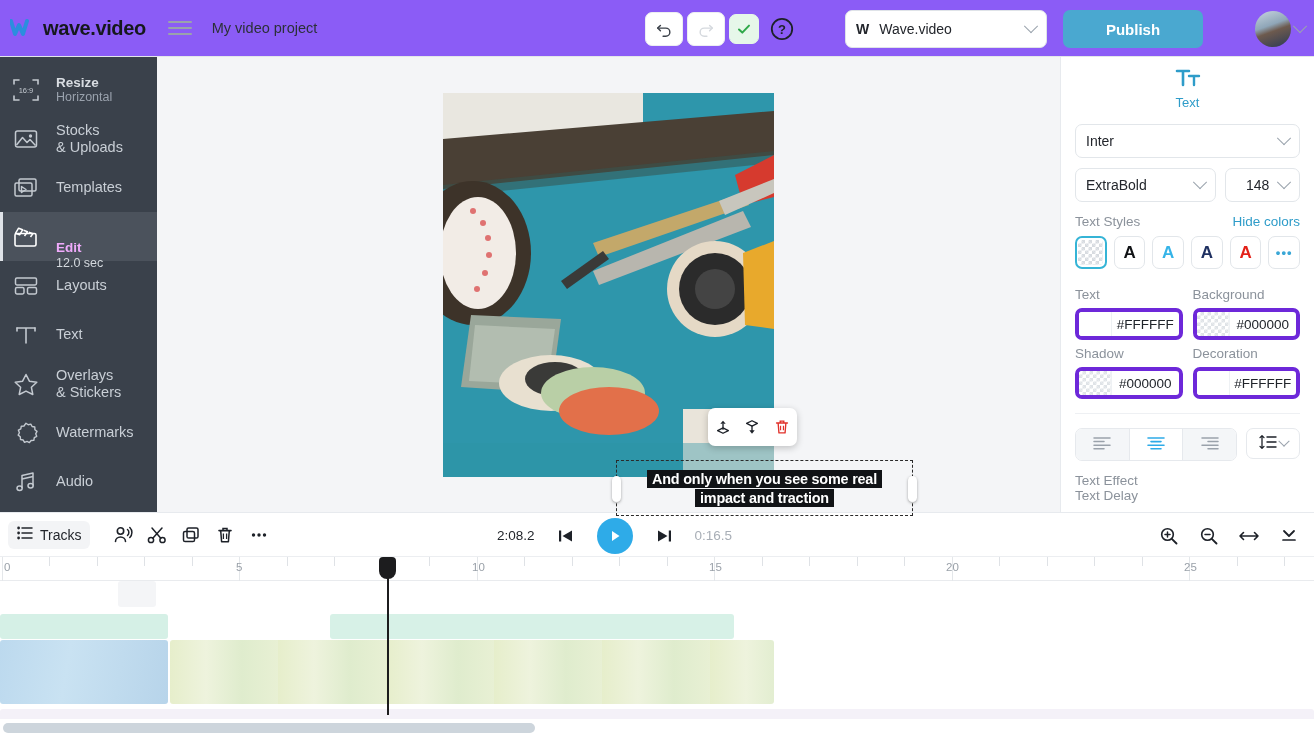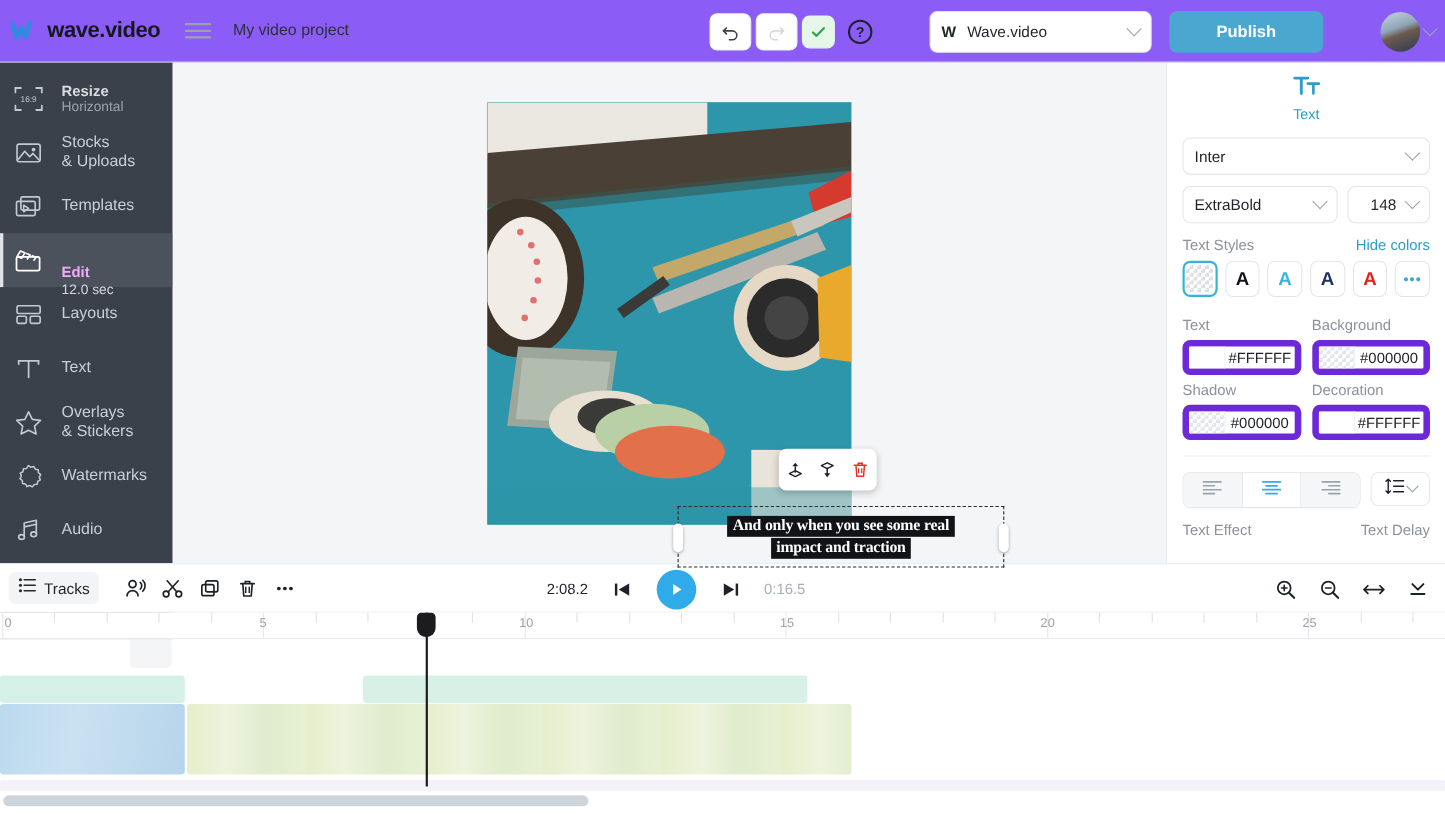--- a/index.html
+++ b/index.html
@@ -82,21 +82,21 @@
 
   .float-toolbar {
     position:absolute; left: 551px; top: 351px; width: 89px; height: 38px;
     background:#fff; border-radius: 7px; box-shadow: 0 2px 7px rgba(0,0,0,.22);
     display:flex; align-items:center; justify-content: space-around; z-index: 5;
   }
   .ftb-btn { width: 24px; height:24px; display:flex; align-items:center; justify-content:center; cursor:pointer;}
 
   .text-box {
     position:absolute; left: 459px; top: 403px; width: 297px; height: 56px;
-    border: 1.5px dashed #2a2a2a; z-index: 4; font-family: Liberation Serif, serif;
+    border: 1.5px dashed #2a2a2a; z-index: 4;
   }
   .text-inner {
     position:absolute; inset: 2px; display:flex; flex-direction:column;
     align-items:center; justify-content:center; gap:1px;
   }
   .tline { background:#111316; color:#fff; font-size:14.4px; font-weight:bold; padding:1px 5px; white-space:nowrap; letter-spacing:-0.2px;}
   .handle { position:absolute; width: 9px; height: 26px; background:#fff; border-radius:5px;
     box-shadow:0 1px 3px rgba(0,0,0,.35); top: 15px; }
   .handle.l { left: -5px; }
   .handle.r { right: -5px; }
@@ -127,39 +127,39 @@
   .style-sw.sel-on { border: 2px solid #35b4d6; }
   .checker {
     width: 25px; height: 25px; border-radius: 4px;
     background-image:
       linear-gradient(45deg,#d7dbe0 25%,transparent 25%,transparent 75%,#d7dbe0 75%),
       linear-gradient(45deg,#d7dbe0 25%,transparent 25%,transparent 75%,#d7dbe0 75%);
     background-size: 7px 7px; background-position: 0 0, 3.5px 3.5px; background-color:#fff;
   }
   .colors-grid { display:grid; grid-template-columns: 1fr 1fr; gap: 6px 10px; margin-bottom: 14px; }
   .cg-lab { font-size: 13.5px; color: #8b929b; }
-  .cfield { height: 32px; border:6px solid #6d28d9; border-radius:7px; display:flex; align-items:center; overflow:hidden; background:#fff; cursor:pointer;}
+  .cfield { height: 32px; border:4px solid #6d28d9; border-radius:7px; display:flex; align-items:center; overflow:hidden; background:#fff; cursor:pointer;}
   .cchip { width: 33px; height: 100%; flex: 0 0 33px; border-right:1px solid #eef1f4; }
   .cchip.white { background:#fff; }
   .cchip.trans {
     background-image:
       linear-gradient(45deg,#dfe3e7 25%,transparent 25%,transparent 75%,#dfe3e7 75%),
       linear-gradient(45deg,#dfe3e7 25%,transparent 25%,transparent 75%,#dfe3e7 75%);
     background-size: 7px 7px; background-position:0 0,3.5px 3.5px; background-color:#fff;
   }
   .cval { flex:1; text-align:center; font-size: 13.5px; color:#20242a; font-weight: 500; }
   .align-bar { display:flex; gap: 0; margin-top: 6px; border-top: 1px solid #eef0f3; padding-top: 14px; }
   .align-group { display:flex; border:1px solid #e6e9ed; border-radius:7px; overflow:hidden; }
   .align-btn { width: 56px; height: 31px; display:flex; align-items:center; justify-content:center;
      background:#f4f6f8; cursor:pointer; border-right:1px solid #e6e9ed; }
   .align-btn:last-child { border-right:none; }
   .align-btn.on { background:#fff; }
   .lh-btn { margin-left: 9px; width: 56px; height: 31px; border:1px solid #e6e9ed; border-radius:7px;
      display:flex; align-items:center; justify-content:center; gap:3px; background:#fff; cursor:pointer; }
-  .bottom-labels { display:flex; justify-content: space-between; margin-top: 12px; }
+  .bottom-labels { display:flex; justify-content: space-between; margin-top: 12px; flex-direction: column; }
 
   
   .tl-toolbar {
     position:absolute; left:0; top:512px; width:1314px; height: 45px;
     background:#fff; border-top: 1px solid #e7eaee; border-bottom: 1px solid #eceef1;
     display:flex; align-items:center;
   }
   .tracks-btn { display:flex; align-items:center; gap:7px; margin-left: 8px; padding: 5px 9px;
      border-radius:6px; background:#f3f4f6; cursor:pointer; }
   .tracks-lab { font-size: 14px; color: #23262c; }

